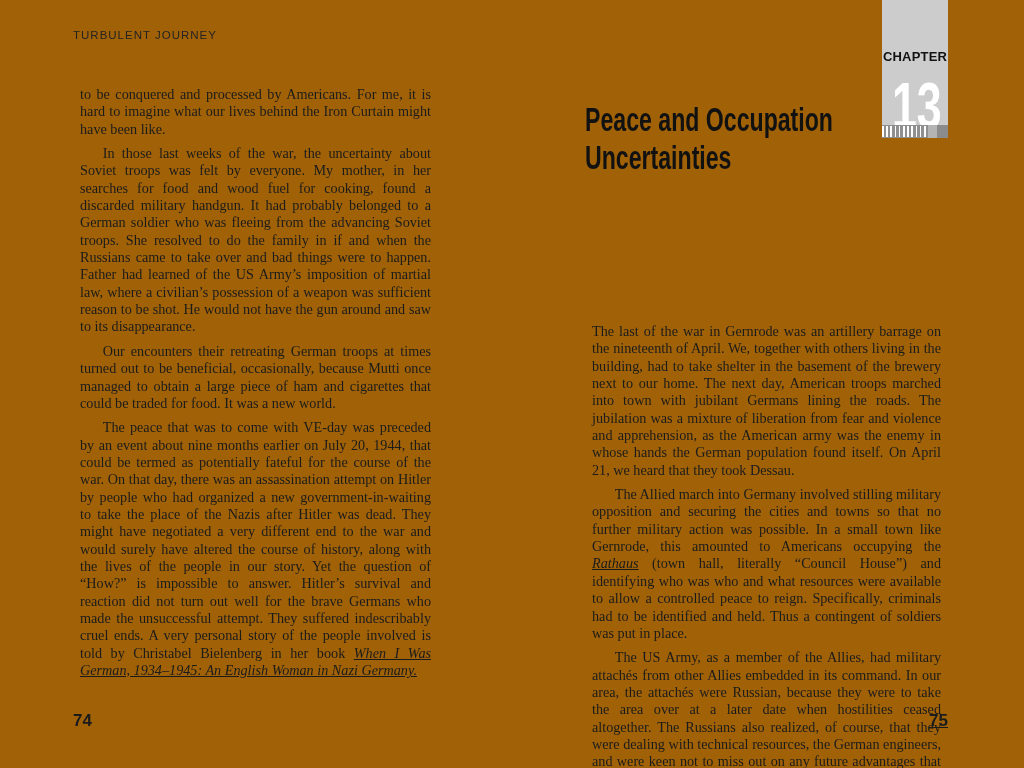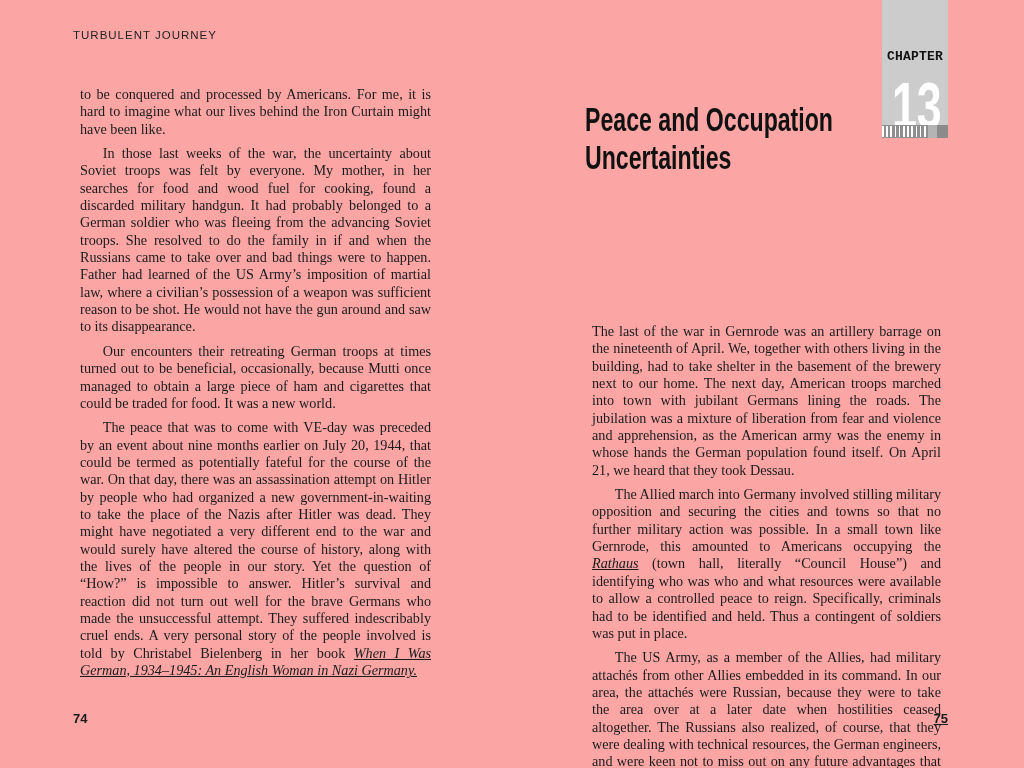--- a/index.html
+++ b/index.html
@@ -1,18 +1,18 @@
 <!DOCTYPE html>
 <html><head>
 <meta charset="utf-8">
 <style>
   * { margin:0; padding:0; box-sizing:border-box; }
   html,body { width:1024px; height:768px; background:#ffffff; overflow:hidden; }
   .spread {
-    position:relative; width:1024px; height:768px; background:#fca5a5;
+    position:relative; width:1024px; height:768px; background:#a16207;
     font-family:"Liberation Serif", serif; color:#1b1b1b;
   }
 
   
   .running-head {
     position:absolute; left:73px; top:29px;
     font-family:"Liberation Sans", sans-serif;
     font-size:11.5px; letter-spacing:1px; color:#232323;
   }
   .left-body  { position:absolute; left:73px;  top:79px;  width:365px; }
@@ -21,33 +21,33 @@
   .body p {
     margin:7px; text-align:justify;
     font-size:14.2px; line-height:17.35px; color:#1b1b1b;
   }
   .body p.ind { text-indent:1.6em; }
   .it { font-style:italic;text-decoration:underline; }
 
   .pagenum {
     position:absolute; top:711px;
     font-family:"Liberation Sans", sans-serif;
-    font-weight:bold; font-size:13px; color:#1b1b1b;
+    font-weight:bold; font-size:17px; color:#1b1b1b;
   }
   .pagenum.left  { left:73px; }
   .pagenum.right { right:76px; text-align:right;text-decoration:underline; }
 
   
   .chapter-box {
     position:absolute; left:882px; top:0; width:66px; height:125px;
     background:#cbcccb;
   }
   .chapter-label {
     position:absolute; left:0; right:0; top:49px; text-align:center;
-    font-family:Liberation Mono, monospace;
+    font-family:Liberation Sans, sans-serif;
     font-weight:bold; font-size:13px; letter-spacing:0.2px; color:#121212;
   }
   .chapter-number {
     position:absolute; left:0; right:0; bottom:-13px; text-align:center;
     font-family:"Liberation Sans", sans-serif;
     font-weight:bold; font-size:64px; line-height:1; color:#ffffff;
     transform:scaleX(0.70); transform-origin:center bottom;
   }
   .chapter-band {
     position:absolute; left:882px; top:125px; width:66px; height:13px;

